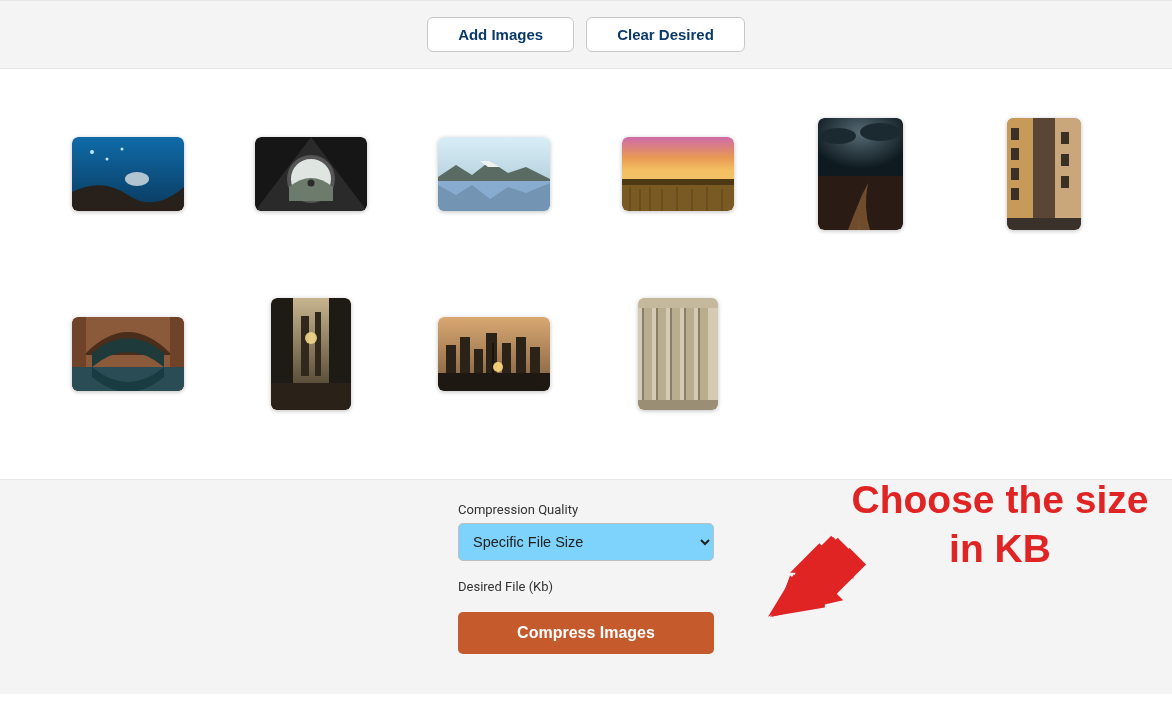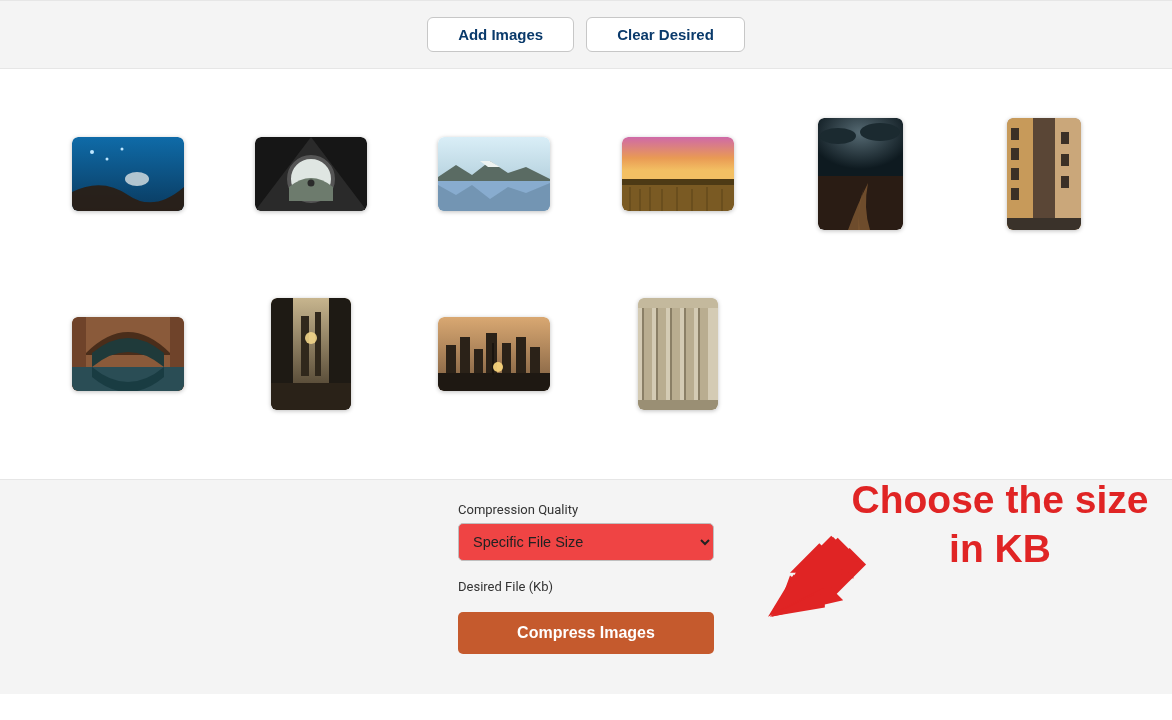--- a/index.html
+++ b/index.html
@@ -82,21 +82,21 @@
     font-size: 13px;
     color: #333;
     margin-bottom: 6px;
   }
   .field select, .field input[type="text"] {
     width: 100%;
     padding: 9px 10px;
     font-size: 14.5px;
     border: 1px solid #bfbfbf;
     border-radius: 5px;
-    background: #ef4444;
+    background: #7dd3fc;
     color: #222;
   }
   .compress-btn {
     width: 100%;
     padding: 12px 0;
     background: #c55a2d;
     border: none;
     border-radius: 5px;
     color: #fff;
     font-size: 16px;

